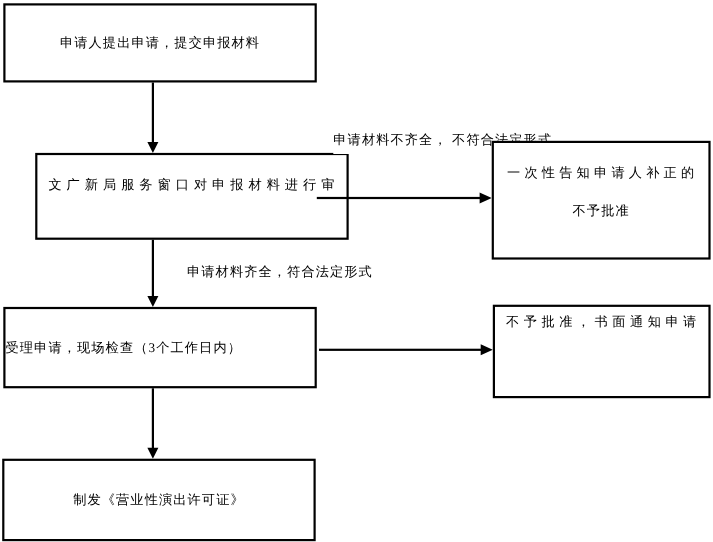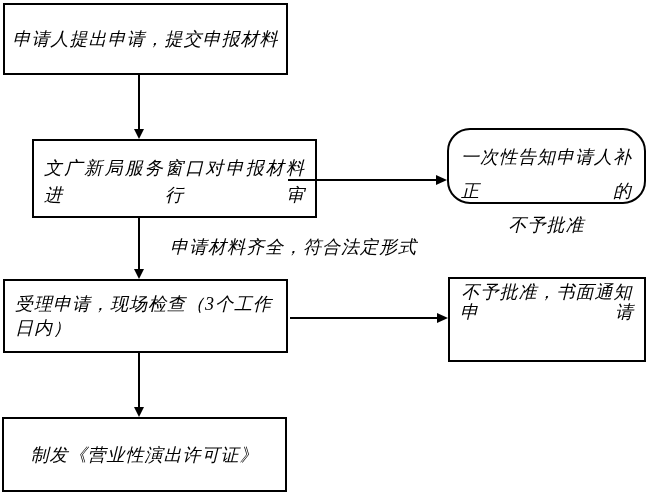--- a/index.html
+++ b/index.html
@@ -6,46 +6,45 @@
   html, body { background: #ffffff; }
   body {
     width: 648px; height: 493px;
     font-family: "Liberation Serif", "DejaVu Serif", serif;
     color: #000000;
   }
   .canvas {
     position: relative;
     width: 648px; height: 493px;
     background: #ffffff;
-    font-size: 18px;
+    font-size: 12px;
     letter-spacing: 1px;
     overflow: hidden;
-    font-style: italic;
   }
   .box {
     position: absolute;
     border: 2px solid #000000;
     background: #ffffff;
   }
   .box .ln { display: block; }
   .stretch { text-align: justify; text-align-last: justify; }
   .centered { text-align: center; }
 
   
   .box-step1 { left: 3px; top: 3px;  width: 285px; height: 72px;
                display: flex; align-items: center; justify-content: center; }
   .box-step2 { left: 3px; top: 139px; width: 285px; height: 79px;
                padding: 14px 10px 0 10px; line-height: 27px; margin-left: 29px; }
   .box-step3 { left: 3px; top: 279px; width: 285px; height: 74px;
-               display: flex; align-items: center; padding-left: 10px; }
+               display: flex; align-items: center; }
   .box-step4 { left: 2px; top: 417px; width: 285px; height: 75px;
                display: flex; align-items: center; justify-content: center; }
   
-  .box-notify { left: 447px; top: 128px; width: 199px; height: 76px;
-                padding: 10px 12px 0 12px; line-height: 34px; border-radius: 23px; }
+  .box-notify { left: 447px; top: 128px; width: 199px; height: 108px;
+                padding: 10px 12px 0 12px; line-height: 34px; }
   .box-reject { left: 448px; top: 277px; width: 198px; height: 85px;
                 padding: 3px 10px 12px 10px; line-height: 20px; }
 
   
   .vline { position: absolute; width: 2px; background: #000000; }
   .hline { position: absolute; height: 2px; background: #000000; }
   .v1 { left: 138px; top: 75px;  height: 55px; }
   .v2 { left: 138px; top: 218px; height: 52px; }
   .v3 { left: 138px; top: 353px; height: 55px; }
   .h1 { left: 288px; top: 179px; width: 149px; }
@@ -84,20 +83,24 @@
     <span class="ln">申请人提出申请，提交申报材料</span>
   </div>
 
   <div class="vline v1"></div>
   <div class="ah-down ah-v1"></div>
 
   <div class="box box-step2">
     <span class="ln stretch">文广新局服务窗口对申报材料进行审</span>
   </div>
 
+  <div class="edge-label label-incomplete">
+    <span class="ln">申请材料不齐全，</span>
+    <span class="ln">不符合法定形式</span>
+  </div>
   <div class="hline h1"></div>
   <div class="ah-right ah-h1"></div>
 
   <div class="box box-notify">
     <span class="ln stretch">一次性告知申请人补正的</span>
     <span class="ln centered">不予批准</span>
   </div>
 
   <div class="edge-label label-complete">
     <span class="ln">申请材料齐全，符合法定形式</span>

